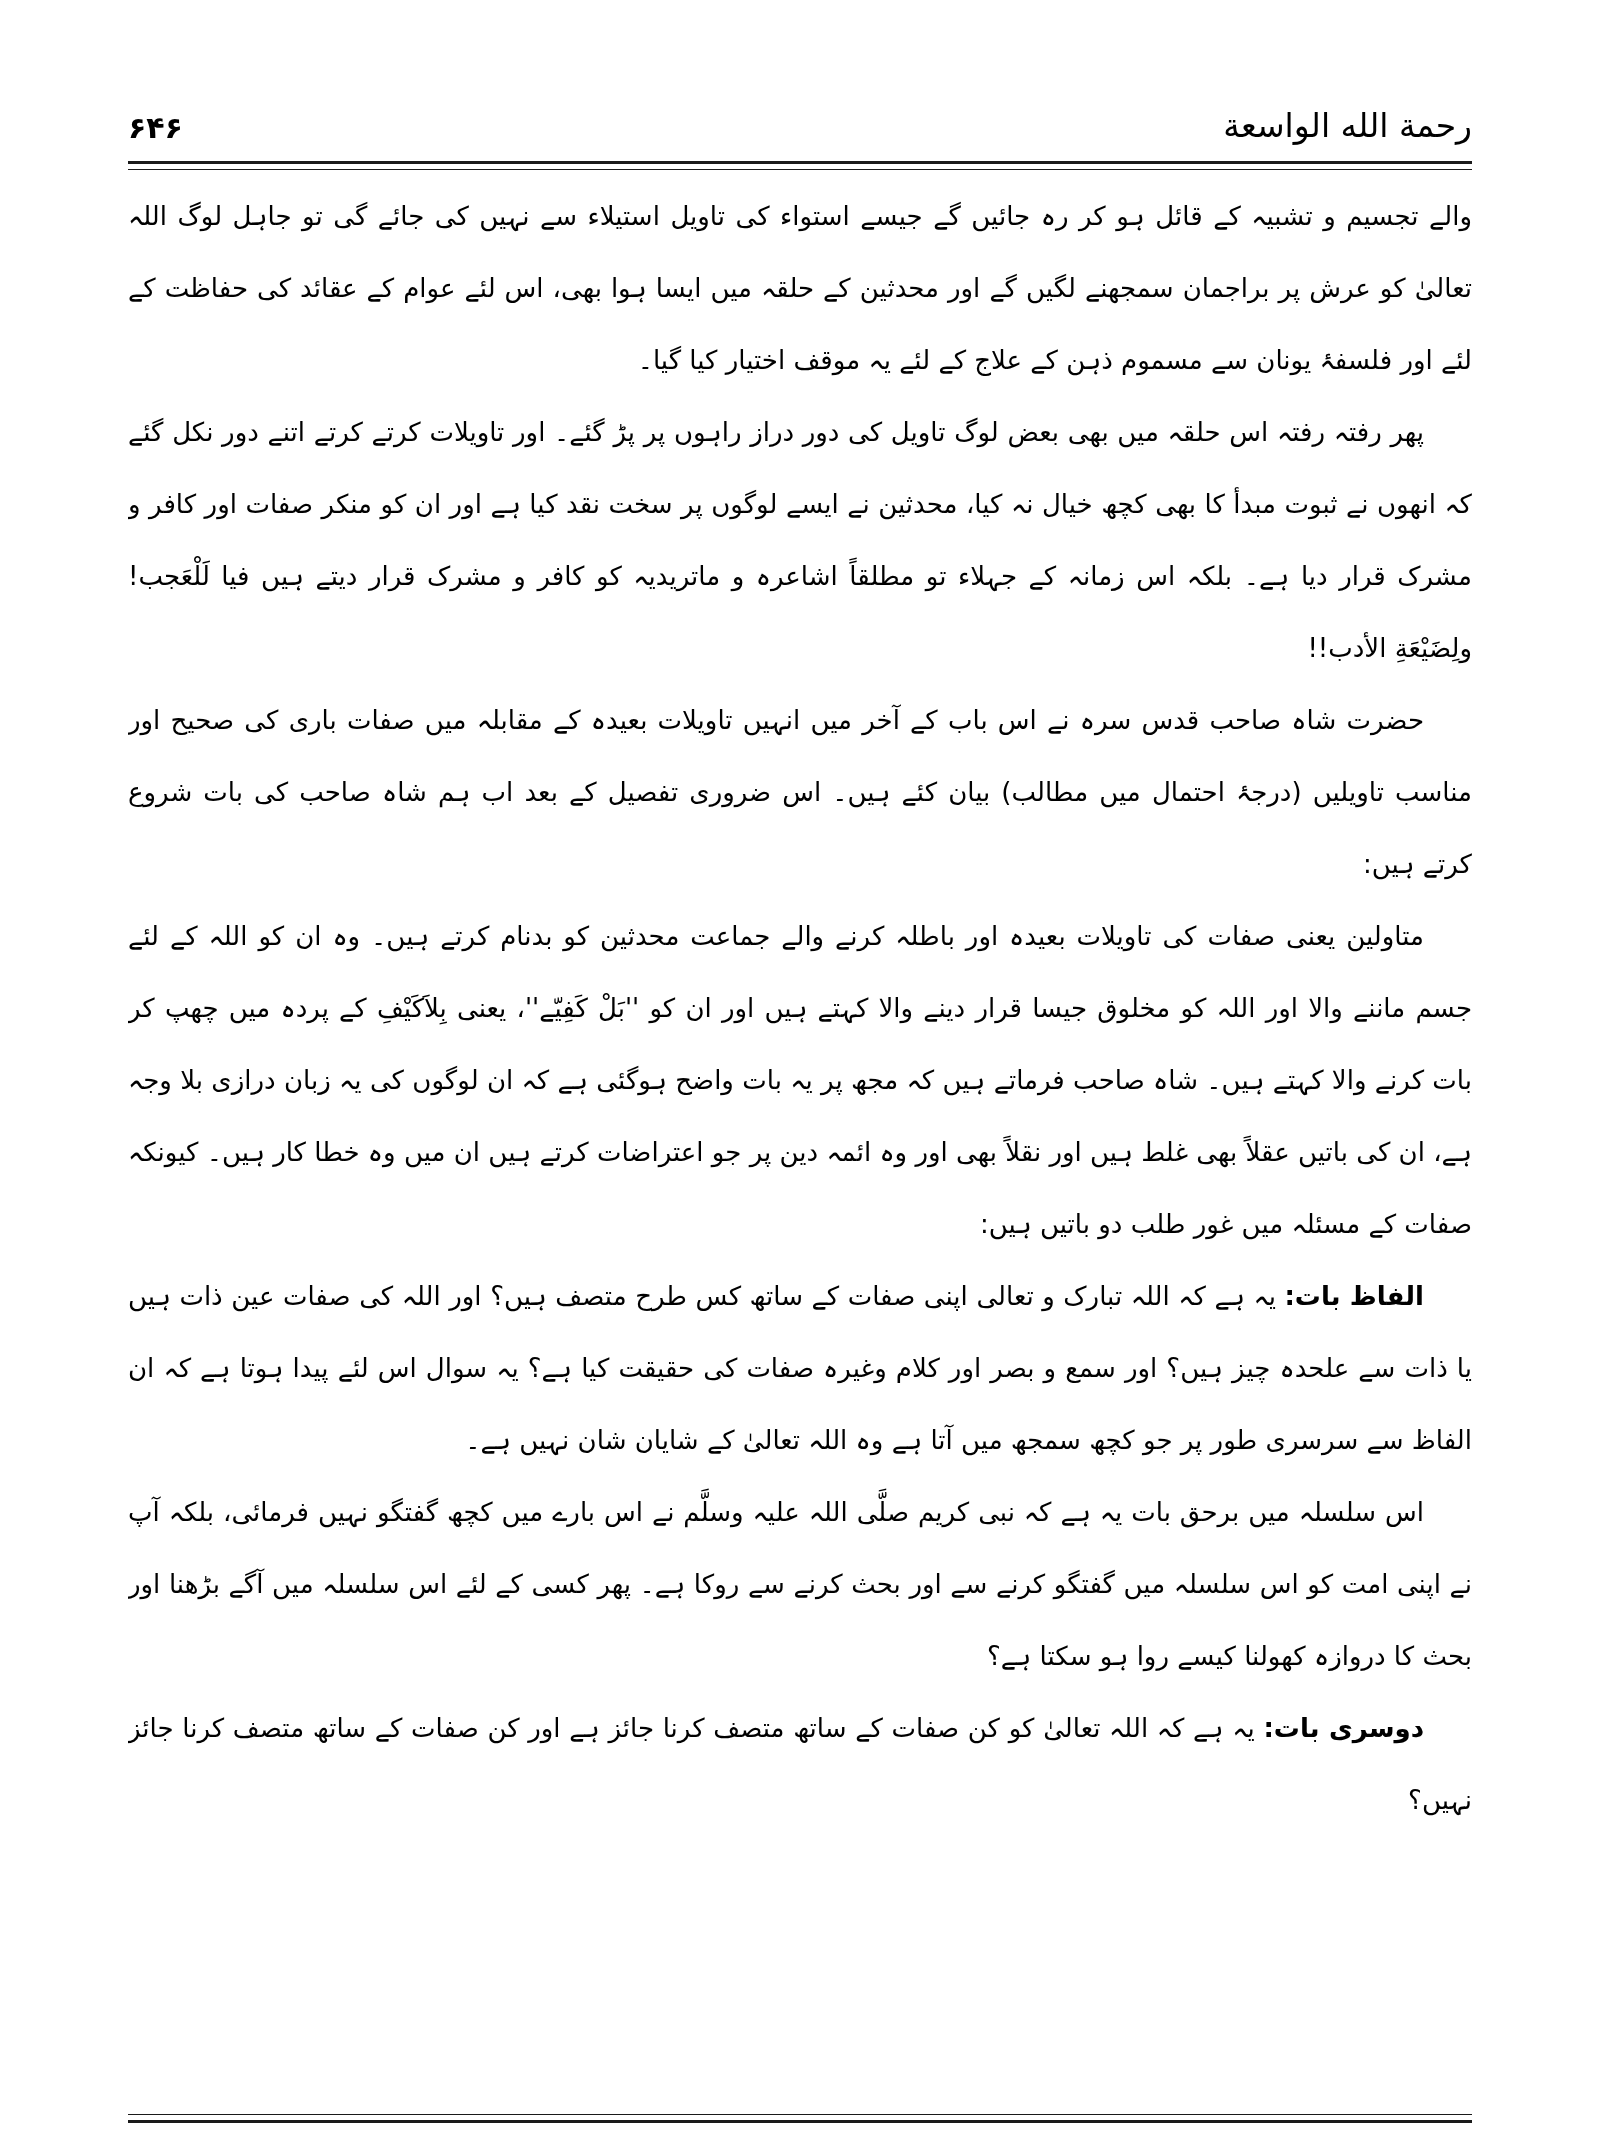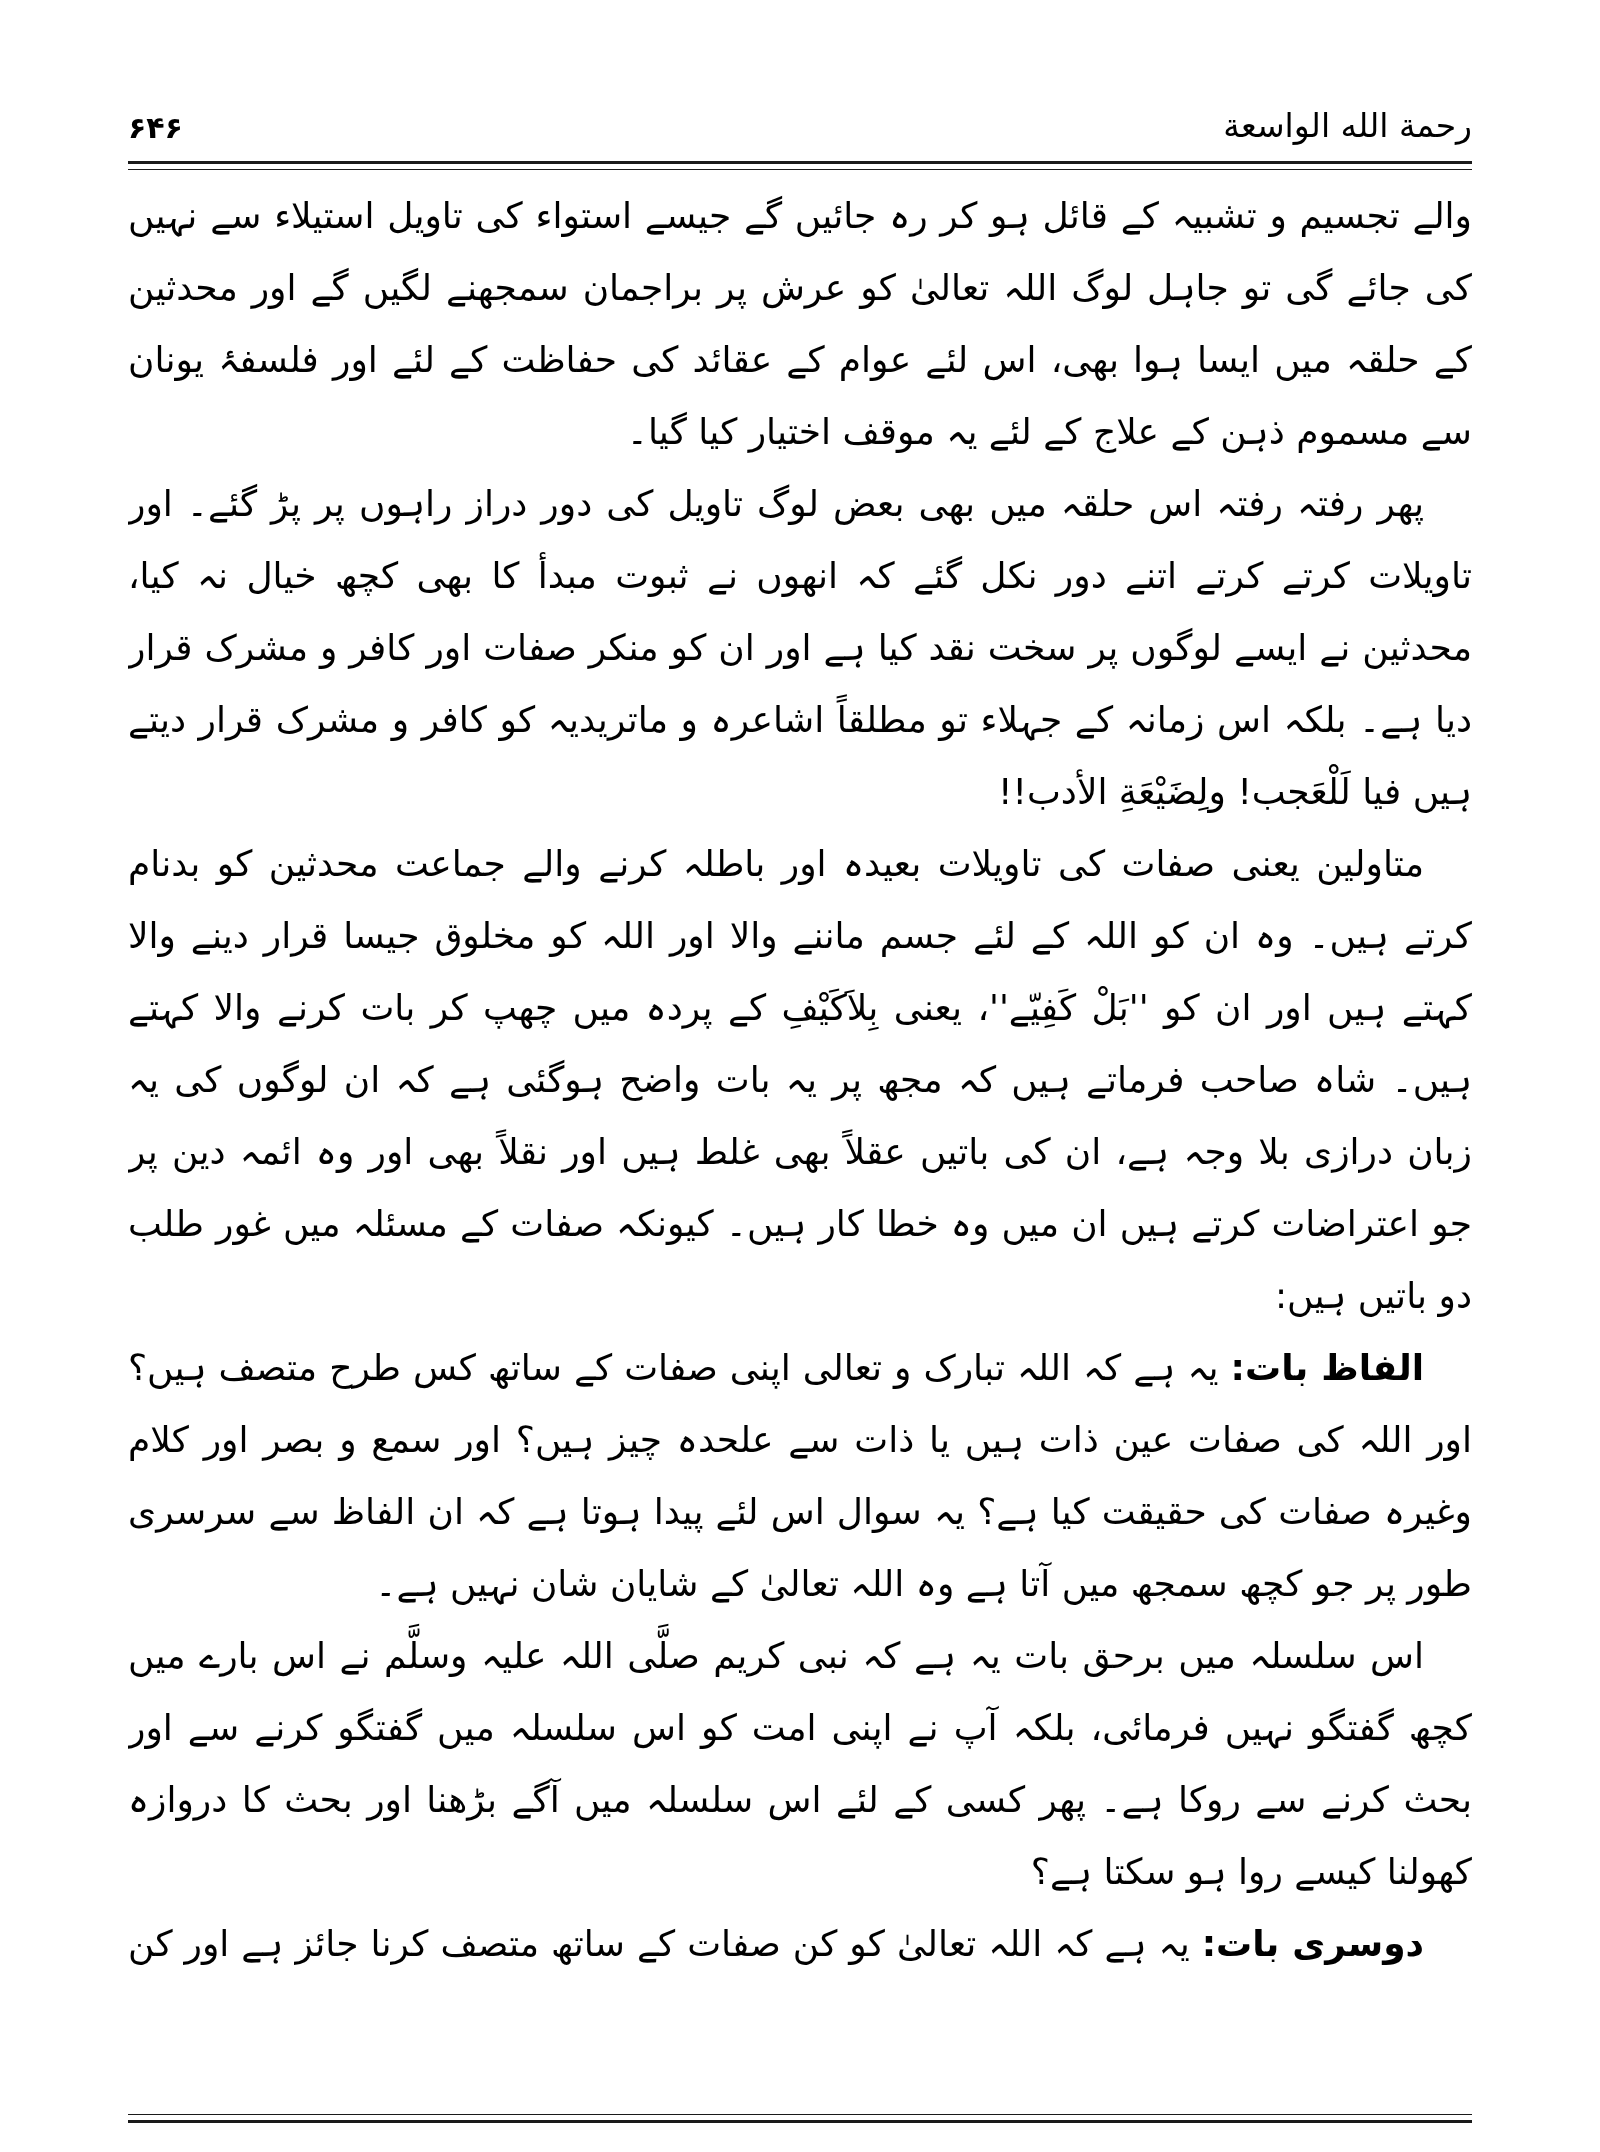--- a/index.html
+++ b/index.html
@@ -64,21 +64,21 @@
     border-bottom: 3px solid #1a1a1a;
   }
   
   .body-text {
     margin: 0 128px;
     padding-top: 10px;
     height: 1800px;
     overflow: hidden;
     direction: rtl;
     text-align: justify;
-    font-size: 36px;
+    font-size: 26px;
     line-height: 72px;
   }
   .para {
     margin: 0;
     padding: 0;
   }
   .para.indent { text-indent: 48px; }
   .para .lead { font-weight: bold; }
   .para .tail { font-weight: normal; }
 </style>
@@ -97,20 +97,21 @@
   </div>
 
   <div class="rule"></div>
 
   <div class="body-text">
 
     <p class="para"><span class="body">والے تجسیم و تشبیہ کے قائل ہو کر رہ جائیں گے جیسے استواء کی تاویل استیلاء سے نہیں کی جائے گی تو جاہل لوگ اللہ تعالیٰ کو عرش پر براجمان سمجھنے لگیں گے اور محدثین کے حلقہ میں ایسا ہوا بھی، اس لئے عوام کے عقائد کی حفاظت کے لئے اور فلسفۂ یونان سے مسموم ذہن کے علاج کے لئے یہ موقف اختیار کیا گیا۔</span></p>
 
     <p class="para indent"><span class="body">پھر رفتہ رفتہ اس حلقہ میں بھی بعض لوگ تاویل کی دور دراز راہوں پر پڑ گئے۔ اور تاویلات کرتے کرتے اتنے دور نکل گئے کہ انھوں نے ثبوت مبدأ کا بھی کچھ خیال نہ کیا، محدثین نے ایسے لوگوں پر سخت نقد کیا ہے اور ان کو منکر صفات اور کافر و مشرک قرار دیا ہے۔ بلکہ اس زمانہ کے جہلاء تو مطلقاً اشاعرہ و ماتریدیہ کو کافر و مشرک قرار دیتے ہیں </span><span class="tail">فيا لَلْعَجب! ولِضَيْعَةِ الأدب!!</span></p>
 
+    <p class="para indent"><span class="body">حضرت شاہ صاحب قدس سرہ نے اس باب کے آخر میں انہیں تاویلات بعیدہ کے مقابلہ میں صفات باری کی صحیح اور مناسب تاویلیں (درجۂ احتمال میں مطالب) بیان کئے ہیں۔ اس ضروری تفصیل کے بعد اب ہم شاہ صاحب کی بات شروع کرتے ہیں:</span></p>
 
     <p class="para indent"><span class="body">متاولین یعنی صفات کی تاویلات بعیدہ اور باطلہ کرنے والے جماعت محدثین کو بدنام کرتے ہیں۔ وہ ان کو اللہ کے لئے جسم ماننے والا اور اللہ کو مخلوق جیسا قرار دینے والا کہتے ہیں اور ان کو ''بَلْ کَفِیّے''، یعنی بِلاَکَیْفِ کے پردہ میں چھپ کر بات کرنے والا کہتے ہیں۔ شاہ صاحب فرماتے ہیں کہ مجھ پر یہ بات واضح ہوگئی ہے کہ ان لوگوں کی یہ زبان درازی بلا وجہ ہے، ان کی باتیں عقلاً بھی غلط ہیں اور نقلاً بھی اور وہ ائمہ دین پر جو اعتراضات کرتے ہیں ان میں وہ خطا کار ہیں۔ کیونکہ صفات کے مسئلہ میں غور طلب دو باتیں ہیں:</span></p>
 
     <p class="para indent"><span class="lead">الفاظ بات:</span><span class="body"> یہ ہے کہ اللہ تبارک و تعالی اپنی صفات کے ساتھ کس طرح متصف ہیں؟ اور اللہ کی صفات عین ذات ہیں یا ذات سے علحدہ چیز ہیں؟ اور سمع و بصر اور کلام وغیرہ صفات کی حقیقت کیا ہے؟ یہ سوال اس لئے پیدا ہوتا ہے کہ ان الفاظ سے سرسری طور پر جو کچھ سمجھ میں آتا ہے وہ اللہ تعالیٰ کے شایان شان نہیں ہے۔</span></p>
 
     <p class="para indent"><span class="body">اس سلسلہ میں برحق بات یہ ہے کہ نبی کریم صلَّی اللہ علیہ وسلَّم نے اس بارے میں کچھ گفتگو نہیں فرمائی، بلکہ آپ نے اپنی امت کو اس سلسلہ میں گفتگو کرنے سے اور بحث کرنے سے روکا ہے۔ پھر کسی کے لئے اس سلسلہ میں آگے بڑھنا اور بحث کا دروازہ کھولنا کیسے روا ہو سکتا ہے؟</span></p>
 
     <p class="para indent"><span class="lead">دوسری بات:</span><span class="body"> یہ ہے کہ اللہ تعالیٰ کو کن صفات کے ساتھ متصف کرنا جائز ہے اور کن صفات کے ساتھ متصف کرنا جائز نہیں؟</span></p>
 
   </div>

